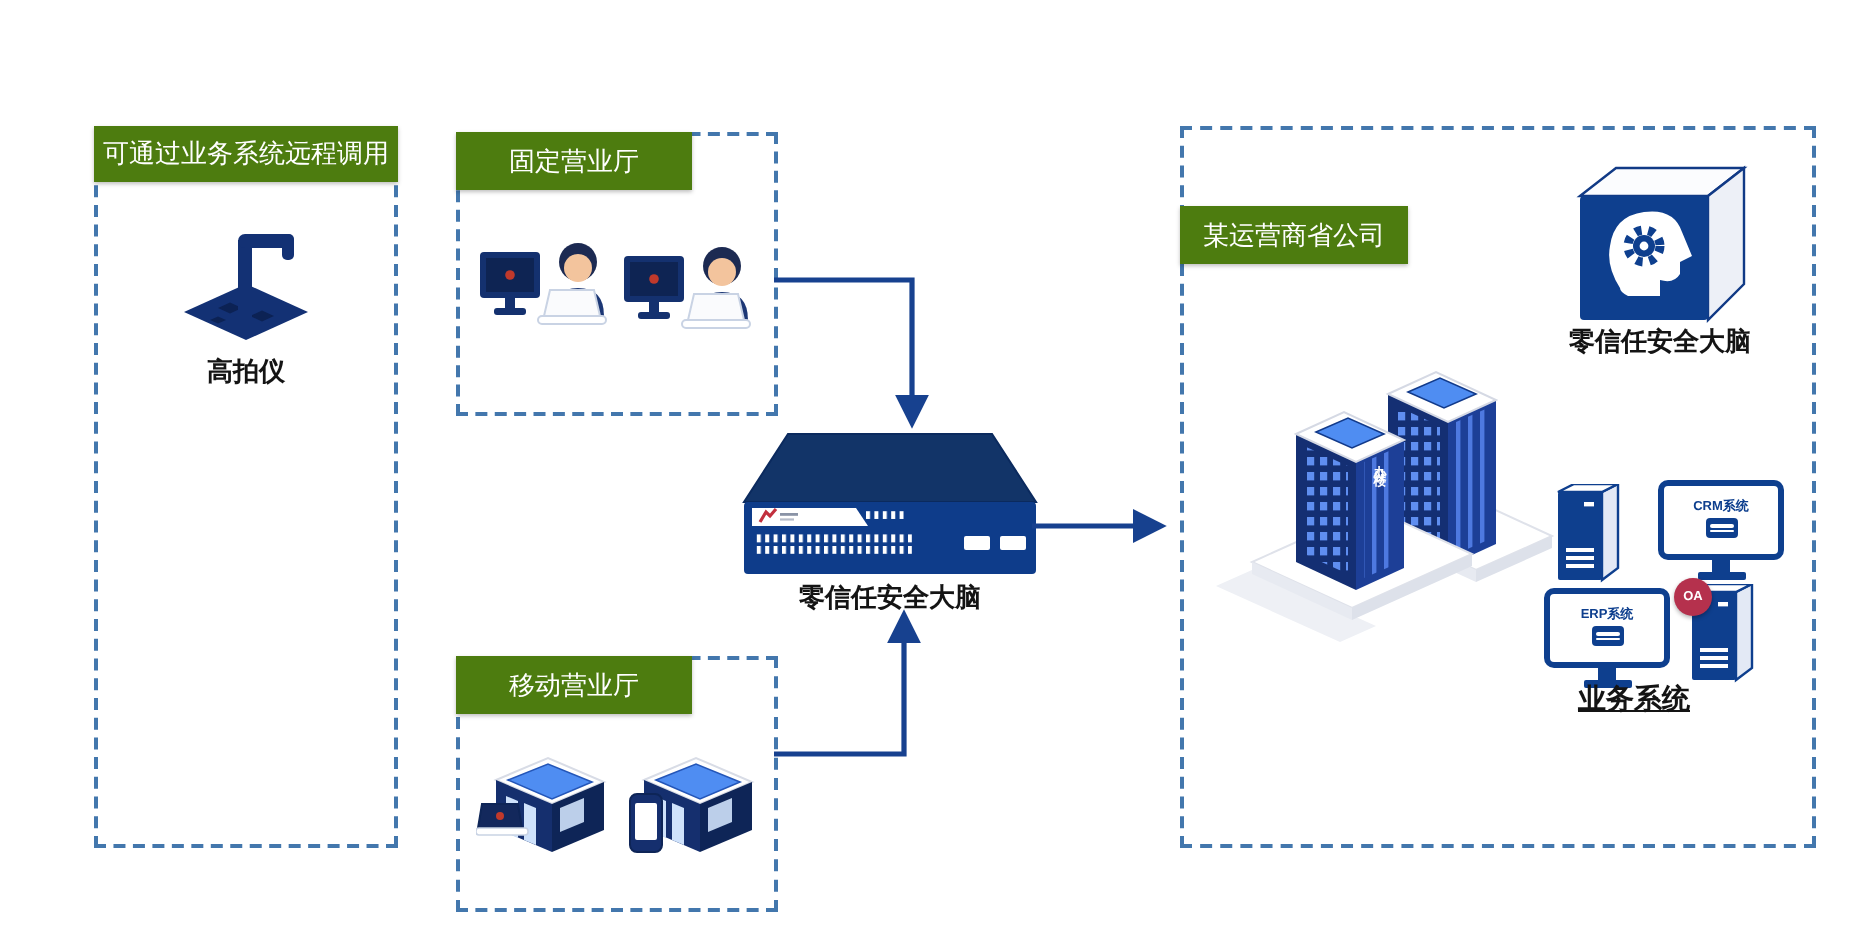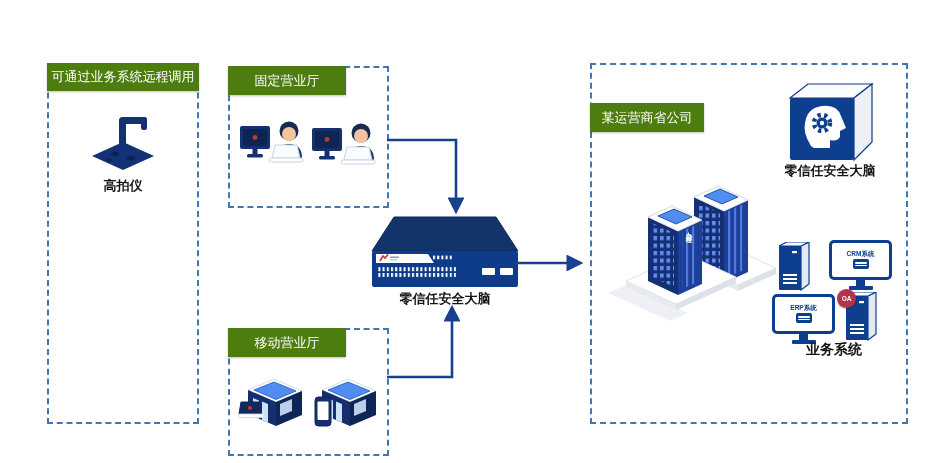--- a/index.html
+++ b/index.html
@@ -28,21 +28,21 @@
   .monitor .mlabel{font-size:6.5px;font-weight:700;color:#0e3f8e;line-height:1;}
   .monitor .mlist{width:16px;height:10px;background:#0e3f8e;border-radius:2px;
            display:flex;flex-direction:column;justify-content:center;gap:1.5px;padding:0 2px;box-sizing:border-box;}
   .monitor .mlist i{display:block;height:1.2px;background:#fff;border-radius:1px;}
   .monitor .mstand{width:9px;height:6px;background:#0e3f8e;margin:0 auto;}
   .monitor .mbase{width:24px;height:4px;background:#0e3f8e;border-radius:1px;margin:0 auto;}
   .server-wrap{position:absolute;}
   .oa-badge{position:absolute;left:-7px;top:-3px;width:19px;height:19px;border-radius:50%;
            background:#b5314d;color:#fff;font-size:6.5px;font-weight:700;
            display:flex;align-items:center;justify-content:center;box-shadow:0 1px 2px rgba(0,0,0,.3);}
-  .biz-label{position:absolute;left:182px;top:276px;width:120px;font-size:14px;}
+  .biz-label{position:absolute;left:165px;top:276px;width:120px;font-size:14px;text-decoration:underline;}
   .arrows{position:absolute;left:0;top:0;pointer-events:none;}
 </style>
 </head>
 <body>
 
 <div class="canvas">
 
   <div class="panel" style="left:47px;top:63px;width:148px;height:357px;">
     <div class="panel-header" style="width:152px;height:28px;">可通过业务系统远程调用</div>
 

